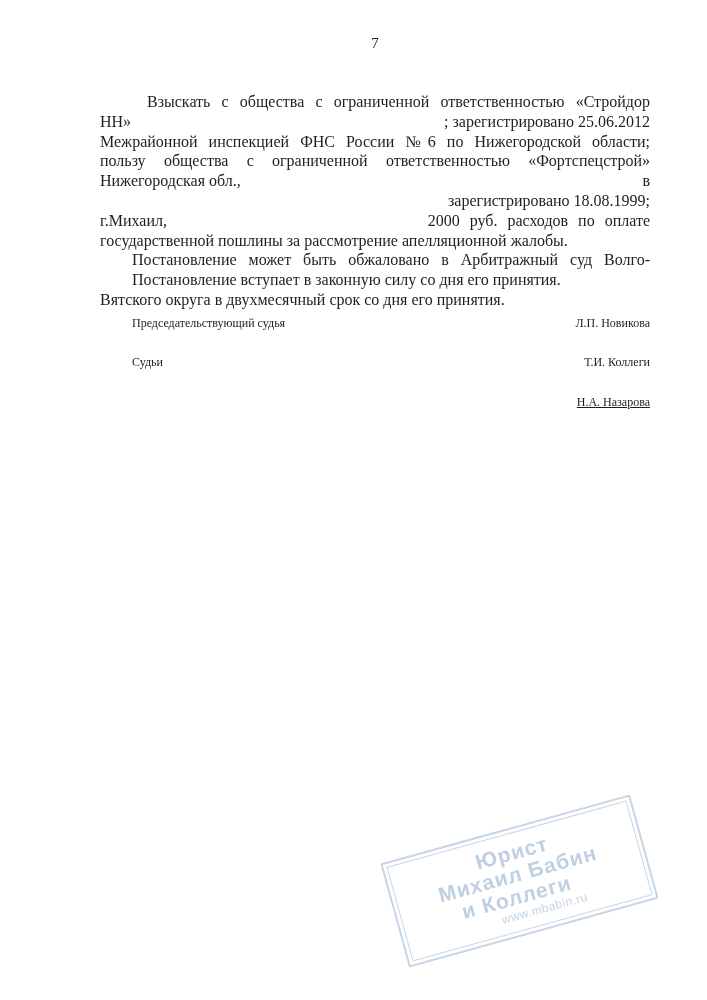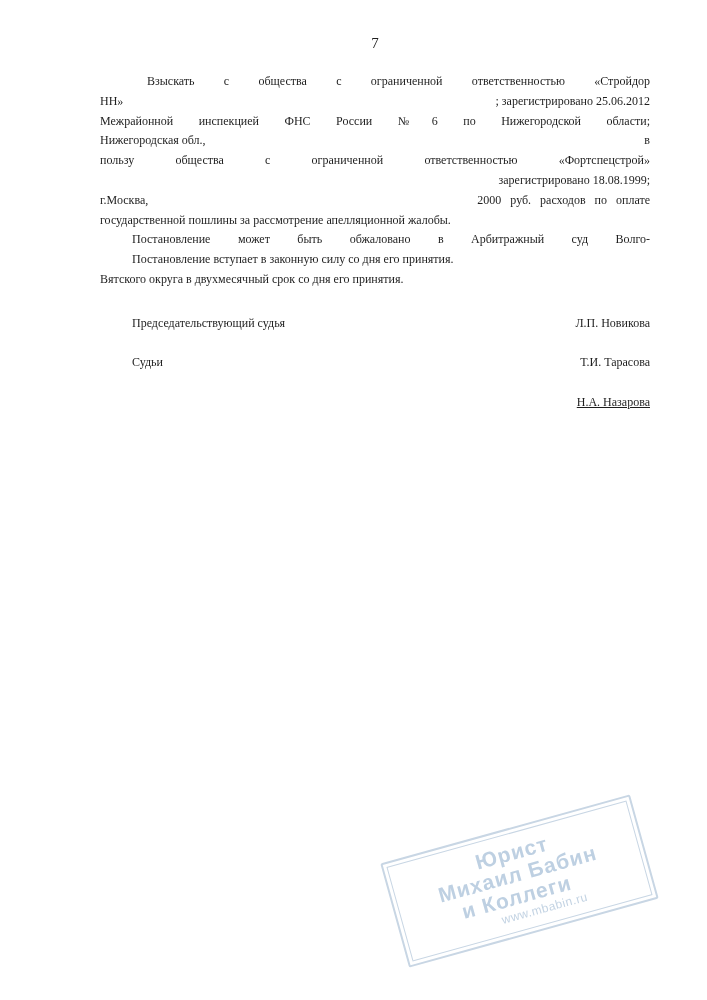--- a/index.html
+++ b/index.html
@@ -9,22 +9,22 @@
     background:#ffffff;
     overflow:hidden;
     font-family:"Liberation Serif", serif;
     color:#1e1e1e;
   }
   .page-number{
     position:absolute;top:35px;left:100px;width:550px;
     text-align:center;font-size:15px;
   }
   .doc-body{
-    position:absolute;top:72px;left:100px;width:550px;
-    font-size:12px;line-height:19.8px;
+    position:absolute;top:92px;left:100px;width:550px;
+    font-size:16px;line-height:19.8px;
   }
   .ln{width:550px;}
   
   .j{text-align:justify;text-align-last:justify;}
   .ind47{padding-left:47px;box-sizing:border-box;}
   .ind32{text-indent:32px;}
   .pl32{padding-left:32px;box-sizing:border-box;}
   
   .split{display:flex;justify-content:space-between;}
   .r{text-align:right;}
@@ -65,45 +65,45 @@
 
   <div class="page-number">7</div>
 
   <div class="doc-body">
     <div class="ln j ind47">Взыскать с общества с ограниченной ответственностью «Стройдор</div>
     <div class="ln split">
       <span>НН»</span>
       <span>; зарегистрировано 25.06.2012</span>
     </div>
     <div class="ln j">Межрайонной инспекцией ФНС России №6 по Нижегородской области;</div>
+    <div class="ln j">пользу общества с ограниченной ответственностью «Фортспецстрой»</div>
     <div class="ln split">
       <span>Нижегородская обл.,</span>
       <span>в</span>
     </div>
-    <div class="ln j">пользу общества с ограниченной ответственностью «Фортспецстрой»</div>
     <div class="ln r">зарегистрировано 18.08.1999;</div>
     <div class="ln split">
-      <span>г.Москва,</span>
+      <span>г.Михаил,</span>
       <span class="ws">2000 руб. расходов по оплате</span>
     </div>
     <div class="ln">государственной пошлины за рассмотрение апелляционной жалобы.</div>
 
     <div class="ln j pl32">Постановление может быть обжаловано в Арбитражный суд Волго-</div>
     <div class="ln ind32">Постановление вступает в законную силу со дня его принятия.</div>
     <div class="ln">Вятского округа в двухмесячный срок со дня его принятия.</div>
   </div>
 
   <div class="signatures">
     <div class="sig-row">
       <span class="label">Председательствующий судья</span>
       <span>Л.П. Новикова</span>
     </div>
     <div class="sig-row gap1">
       <span class="label">Судьи</span>
-      <span>Т.И. Тарасова</span>
+      <span>Т.И. Коллеги</span>
     </div>
     <div class="sig-row gap2 right-only">
       <span>Н.А. Назарова</span>
     </div>
   </div>
 
   <div class="stamp">
     <div class="stamp-inner">
       <div class="stamp-l">Юрист</div>
       <div class="stamp-l">Михаил Бабин</div>

